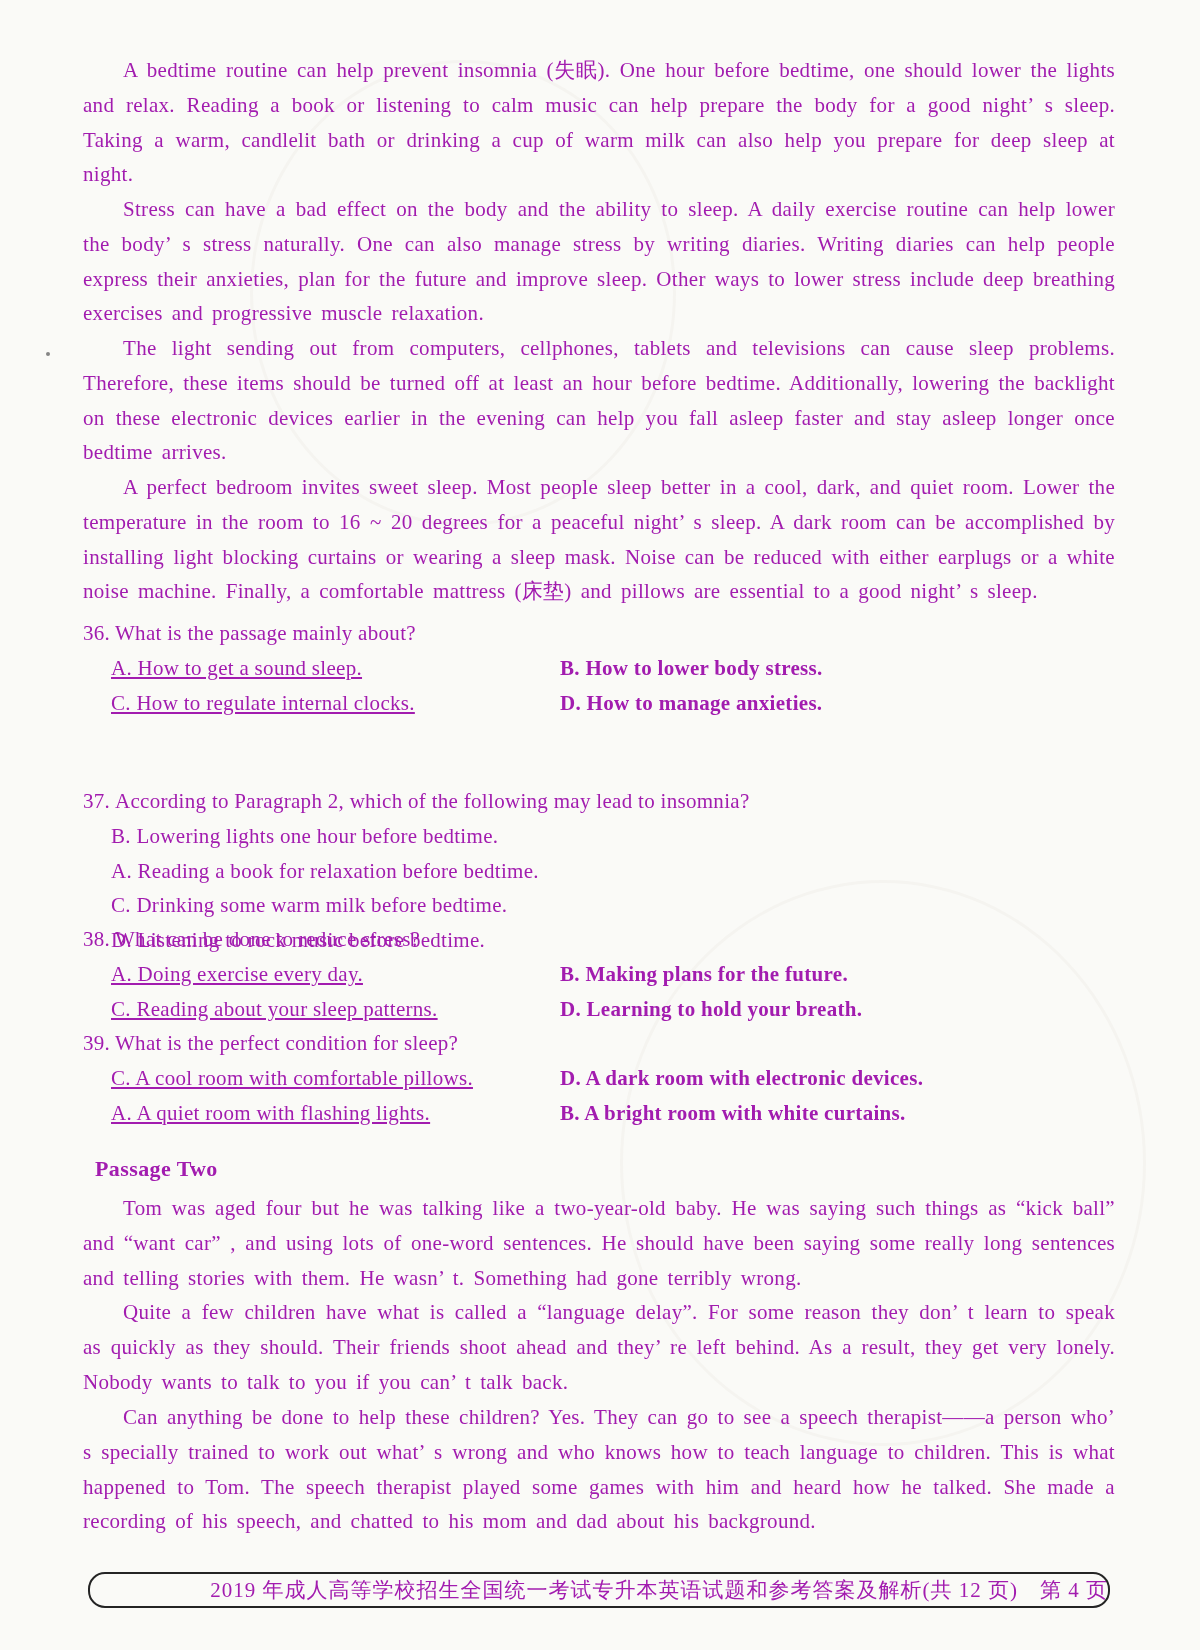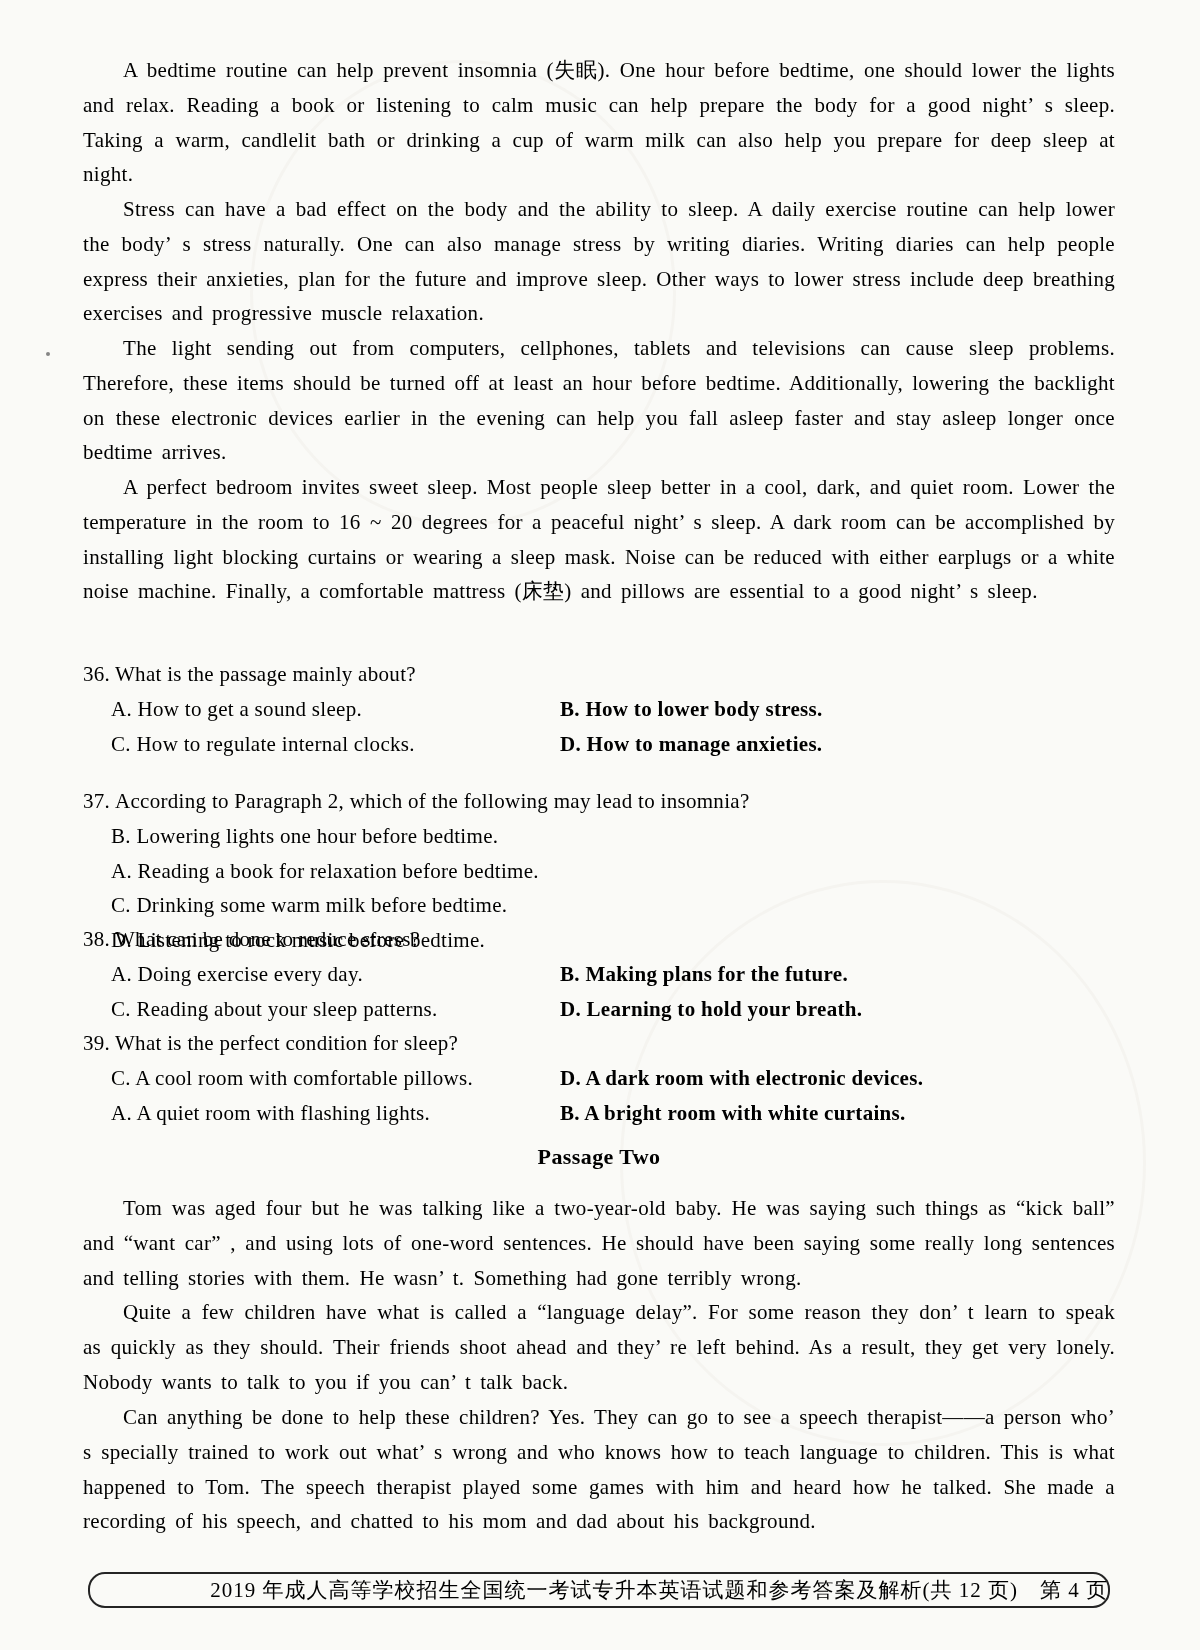--- a/index.html
+++ b/index.html
@@ -4,40 +4,40 @@
 <style>
   html,body{margin:0;padding:0;background:#e9e8e4;}
   .page{
     position:relative;
     width:1200px;height:1650px;
     margin:0 auto;
     background:#fafaf7;
     font-family:"Liberation Serif","DejaVu Serif",serif;
     font-size:21px;
     line-height:34.8px;
-    color:#000000;
+    color:#a21caf;
     overflow:hidden;
   }
   .blk{position:absolute;left:83px;width:1032px;}
   .para{
     margin:0;
     text-align:justify;
     text-indent:40px;
     letter-spacing:0.3px;
     word-spacing:3.5px;
   }
   .stem{display:flex;letter-spacing:0.3px;}
   .q-num{flex:0 0 32px;}
   .q-text{flex:1;}
   .opt-row{display:flex;padding-left:28px;letter-spacing:0.3px;}
-  .opt-l{flex:0 0 449px;}
+  .opt-l{flex:0 0 449px;text-decoration:underline;}
   .opt-r{flex:1;font-weight:bold;}
   .opt-s{padding-left:28px;letter-spacing:0.3px;}
   .heading{
-    margin:0;text-align:center;
+    margin:12px;text-align:left;
     font-size:22px;font-weight:bold;
     letter-spacing:0.4px;
   }
   .footer-box{
     position:absolute;left:88px;top:1572px;
     width:1022px;height:36px;
     border:2px solid #242424;
     border-radius:17px;
     display:flex;align-items:center;justify-content:flex-end;
     font-size:21px;
@@ -63,21 +63,21 @@
 
   <div class="wm wm1"></div>
   <div class="wm wm2"></div>
   <div class="stray-dot"></div>
 
   <p class="blk para" style="top:53px">A bedtime routine can help prevent insomnia (失眠). One hour before bedtime, one should lower the lights and relax.  Reading a book or listening to calm music can help prepare the body for a good night’ s sleep. Taking a warm, candlelit bath or drinking a cup of warm milk can also help you prepare for deep sleep at night.</p>
   <p class="blk para" style="top:192px">Stress can have a bad effect on the body and the ability to sleep.  A daily exercise routine can help lower the body’ s stress naturally. One can also manage stress by writing diaries.  Writing diaries can help people express their anxieties, plan for the future and improve sleep.  Other ways to lower stress include deep breathing exercises and progressive muscle relaxation.</p>
   <p class="blk para" style="top:331px">The light sending out from computers, cellphones, tablets and televisions can cause sleep problems.  Therefore, these items should be turned off at least an hour before bedtime.  Additionally, lowering the backlight on these electronic devices earlier in the evening can help you fall asleep faster and stay asleep longer once bedtime arrives.</p>
   <p class="blk para" style="top:470px">A perfect bedroom invites sweet sleep.  Most people sleep better in a cool, dark, and quiet room. Lower the temperature in the room to 16 ~ 20 degrees for a peaceful night’ s sleep. A dark room can be accomplished by installing light blocking curtains or wearing a sleep mask.  Noise can be reduced with either earplugs or a white noise machine. Finally, a comfortable mattress (床垫) and pillows are essential to a good night’ s sleep.</p>
 
-  <div class="blk" style="top:657px">
+  <div class="blk" style="top:616px">
     <div class="stem">
       <span class="q-num">36.</span>
       <span class="q-text">What is the passage mainly about?</span>
     </div>
     <div class="opt-row">
       <span class="opt-l">A. How to get a sound sleep.</span>
       <span class="opt-r">B. How to lower body stress.</span>
     </div>
     <div class="opt-row">
       <span class="opt-l">C. How to regulate internal clocks.</span>

